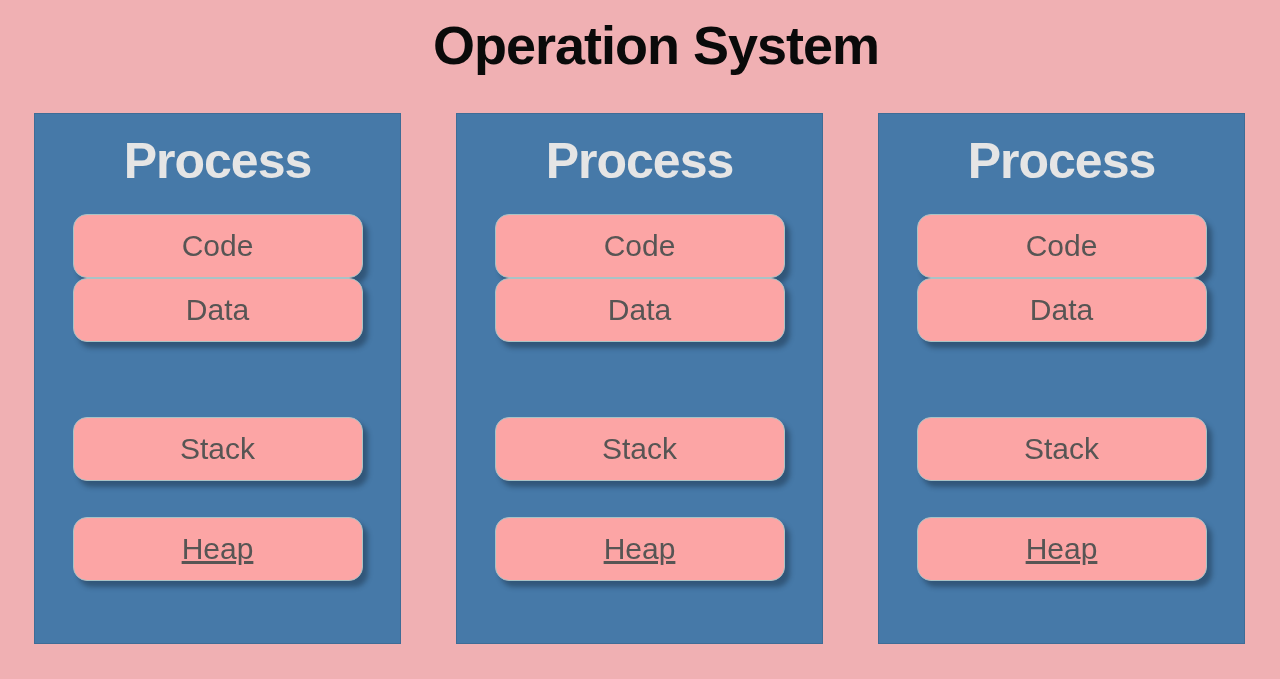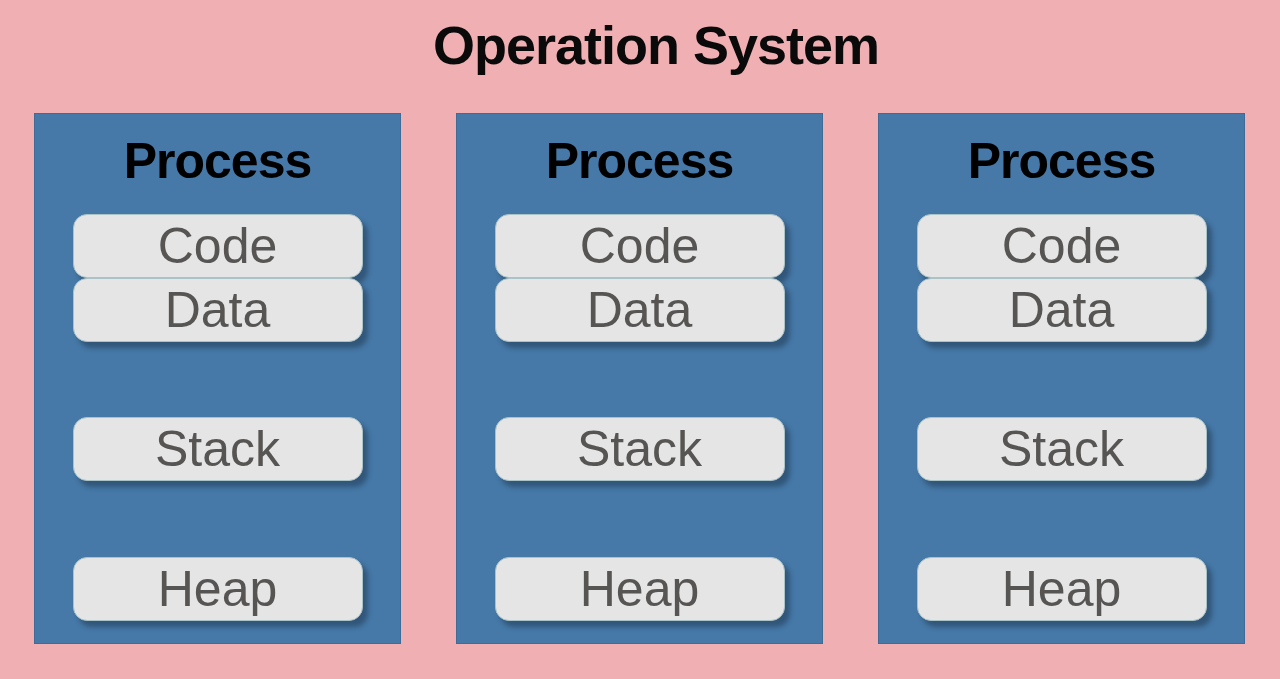--- a/index.html
+++ b/index.html
@@ -41,42 +41,42 @@
     border: 1px solid rgba(0,0,0,0.10);
     box-sizing: border-box;
     display: flex;
     flex-direction: column;
     align-items: center;
   }
   .process-title {
     margin-top: 10px;
     font-size: 50px;
     font-weight: bold;
-    color: #000000;
+    color: #e5e5e5;
     line-height: 75px;
     letter-spacing: -1px;
   }
   .mem-box {
     width: 290px;
     height: 64px;
-    background: #e5e5e5;
+    background: #fca5a5;
     border: 1px solid #a9c3c6;
     border-radius: 14px;
     box-sizing: border-box;
     box-shadow: 5px 6px 5px rgba(25, 45, 65, 0.45);
     display: flex;
     align-items: center;
     justify-content: center;
-    font-size: 50px;
+    font-size: 30px;
     color: #575554;
   }
   .mem-box:nth-of-type(2) { margin-top: 15px; }
   .mem-box:nth-of-type(3) { }
   .mem-box:nth-of-type(4) { margin-top: 75px; }
-  .mem-box:nth-of-type(5) { margin-top: 76px; }
+  .mem-box:nth-of-type(5) { margin-top: 36px; text-decoration: underline; }
 </style>
 </head>
 <body>
 
 <div class="canvas">
   <div class="main-title">Operation System</div>
 
   <div class="process-row">
 
     <div class="process-box">

